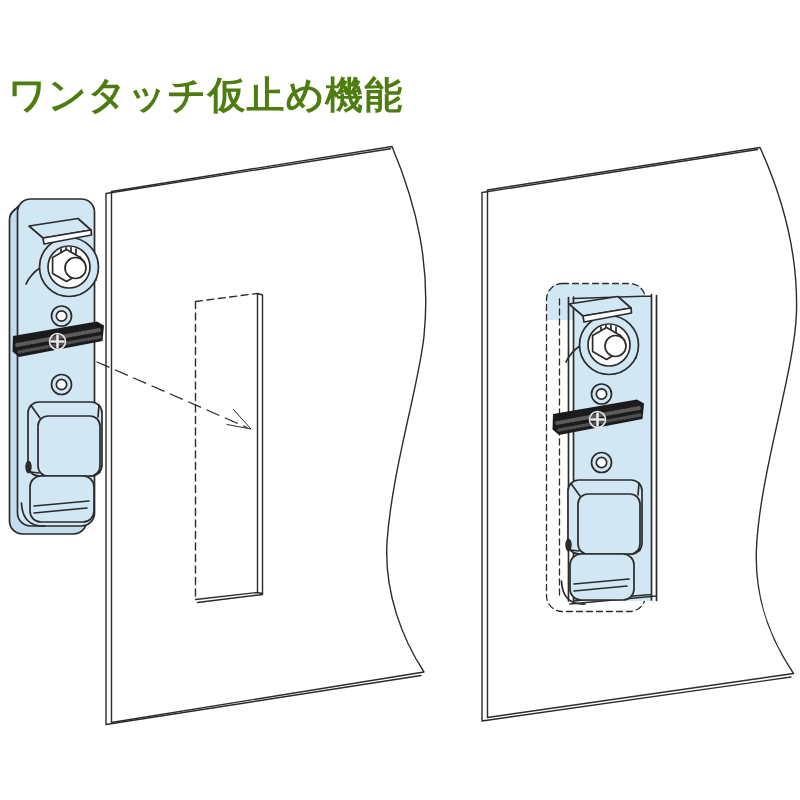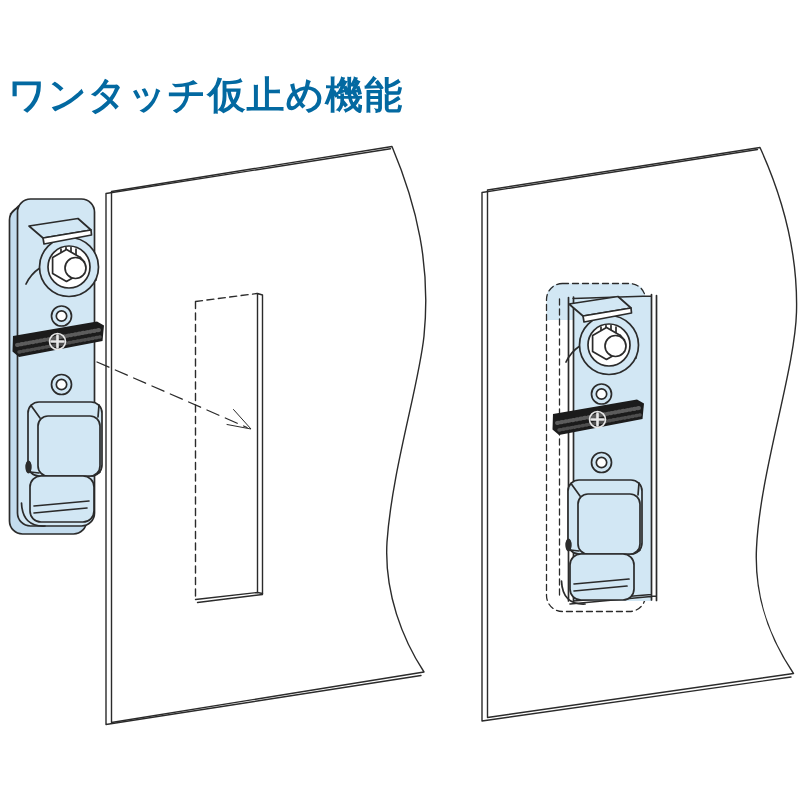--- a/index.html
+++ b/index.html
@@ -1,19 +1,19 @@
 <!DOCTYPE html>
 <html><head>
 <meta charset="utf-8">
 <style>
   html,body{margin:0;padding:0;background:#ffffff;}
   body{width:800px;height:800px;position:relative;overflow:hidden;
        font-family:"Liberation Sans", sans-serif;}
   .title{position:absolute;left:8px;top:70px;font-size:38px;font-weight:bold;
-         color:#0369a1;letter-spacing:1px;white-space:nowrap;}
+         color:#4d7c0f;letter-spacing:1px;white-space:nowrap;}
   svg{position:absolute;left:0;top:0;}
   .panel path, .panel line{stroke-width:1.4;}
   .dev{stroke-width:1.7;}
   .dash{stroke-width:1.3;}
   svg *{stroke-linejoin:round;stroke-linecap:round;}
 </style>
 </head>
 <body>
 
 <div class="title">ワンタッチ仮止め機能</div>

